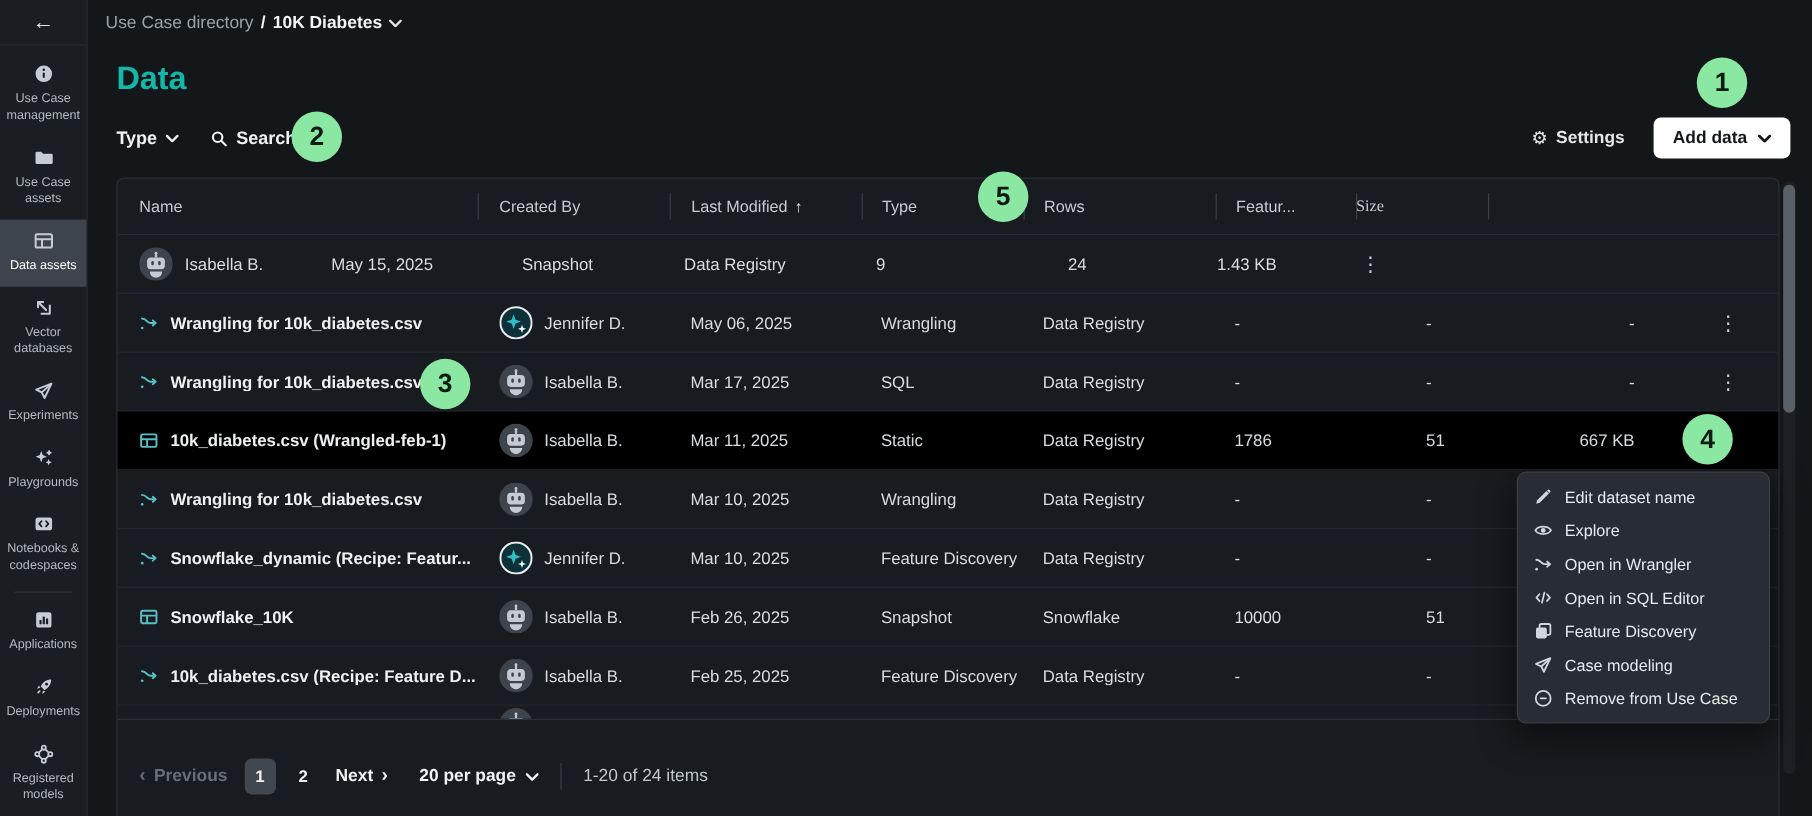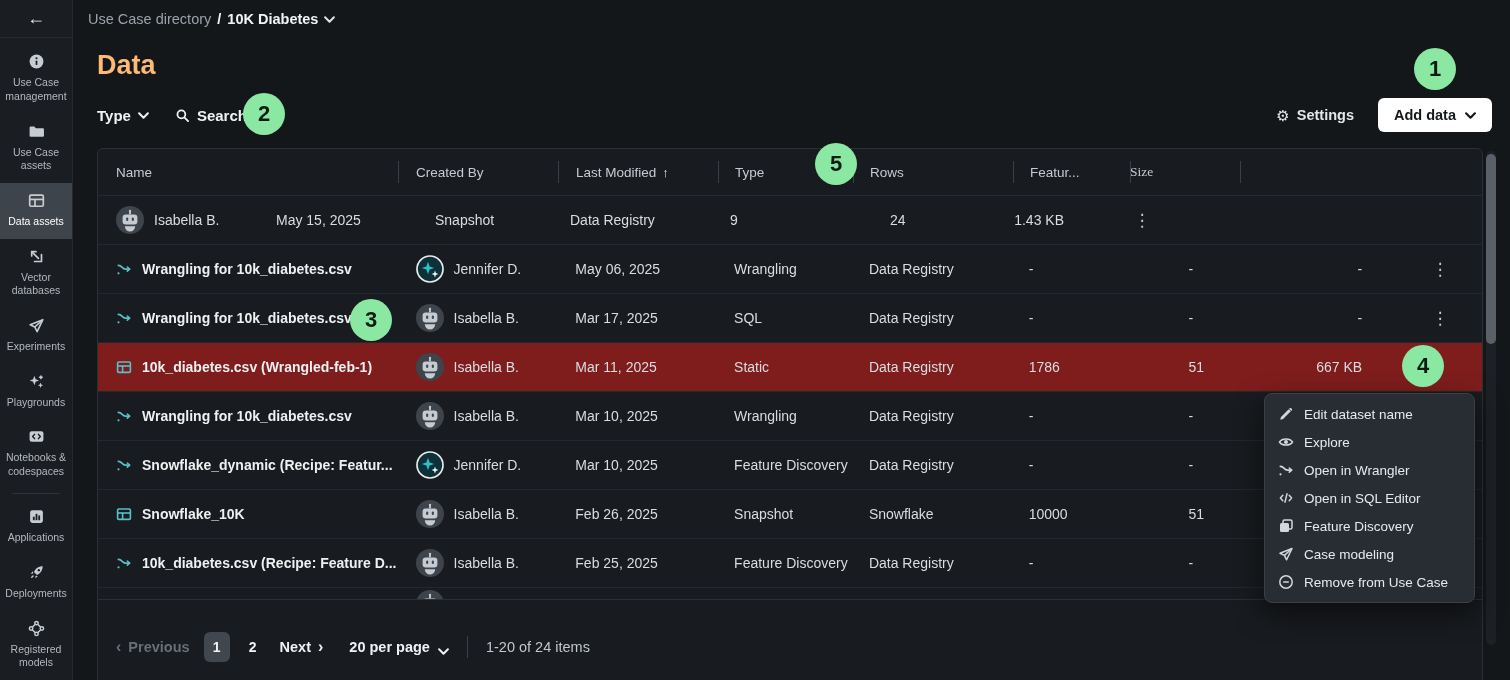--- a/index.html
+++ b/index.html
@@ -27,21 +27,21 @@
   .side-item.active { background:#3d444b; color:#ffffff; }
   .side-icon { width:17px; height:17px; color:#c6ccd2; display:block; }
   .side-icon svg { width:17px; height:17px; display:block; }
   .side-divider { height:1px; background:#2e3339; margin:5px 12px; }
   
   .breadcrumb { position:absolute; left:88px; top:11px; font-size:14.5px; display:flex; align-items:center; gap:6px; z-index:2; }
   .crumb-parent { color:#9aa1a8; }
   .crumb-current { color:#f2f4f5; font-weight:bold; }
   .chev { display:inline-block; }
   .chev svg { display:block; }
-  .page-title { position:absolute; left:97px; top:50px; font-size:27px; font-weight:bold; color:#fdba74; z-index:2; }
+  .page-title { position:absolute; left:97px; top:50px; font-size:27px; font-weight:bold; color:#14b8a6; z-index:2; }
   
   .toolbar { position:absolute; left:97px; right:18px; top:96px; height:38px; display:flex; align-items:center; justify-content:space-between; z-index:2; }
   .tb-left { display:flex; align-items:center; gap:26px; }
   .tb-item { display:flex; align-items:center; gap:7px; font-size:15px; font-weight:bold; color:#f0f2f4; cursor:pointer; }
   .tb-item .sicon { width:15px; height:15px; color:#f0f2f4; }
   .tb-item .sicon svg { width:15px; height:15px; display:block; }
   .tb-right { display:flex; align-items:center; gap:24px; }
   .settings { display:flex; align-items:center; gap:7px; font-size:14.5px; font-weight:bold; color:#e4e7ea; cursor:pointer; }
   .gear-glyph { font-size:15px; line-height:1; }
   .add-data-btn {
@@ -64,38 +64,38 @@
   .c-created { width:160px; padding-left:18px; }
   .c-modified { width:160px; padding-left:18px; }
   .c-type { width:135px; padding-left:17px; }
   .c-source { width:160px; padding-left:17px; }
   .c-rows { width:160px; padding-left:17px; }
   .c-features { width:117px; padding-left:17px; }
   .c-size { width:110px; justify-content:flex-end; padding-right:36px; text-align:right; }
   .th.c-size { justify-content:flex-start;font-family:Liberation Serif, serif; }
   .c-actions { width:84px; justify-content:center; }
   .row { display:flex; align-items:center; height:49px; border-bottom:1px solid #23282e; cursor:pointer; }
-  .row.active { background:#7f1d1d; }
+  .row.active { background:#000000; }
   .row-icon { width:16px; height:16px; margin-right:10px; color:#57c0c8; flex:none; }
   .row-icon svg { width:16px; height:16px; display:block; }
   .name-text { font-weight:bold; color:#eef0f2; overflow:hidden; text-overflow:ellipsis; }
   .avatar { width:28px; height:28px; margin-right:10px; flex:none; }
   .avatar svg { width:28px; height:28px; display:block; }
   .kebab { font-size:17px; color:#c6cbd1; line-height:1; padding:4px 8px; cursor:pointer; }
   .kebab-active { color:#9aa0f2; }
   .row.partial { height:11px; overflow:hidden; border-bottom:none; align-items:flex-start; }
   .row.partial .cell { margin-top:2px; }
   
   .pagination { flex:1; display:flex; align-items:center; border-top:1px solid #2b3036; padding:0 18px; gap:14px; }
   .pg-prev { color:#686f76; font-size:14.5px; font-weight:bold; display:flex; gap:7px; align-items:center; cursor:default; }
   .pg-pages { display:flex; align-items:center; gap:10px; }
   .page { min-width:26px; height:30px; display:flex; align-items:center; justify-content:center; font-size:14px; font-weight:bold; color:#f0f2f4; border-radius:6px; cursor:pointer; padding:0 5px; }
   .page-active { background:#40474e; }
   .pg-next { color:#f0f2f4; font-size:14.5px; font-weight:bold; display:flex; gap:7px; align-items:center; cursor:pointer; }
-  .pg-size { margin-left:12px; display:flex; align-items:flex-end; gap:8px; font-size:14.5px; font-weight:bold; color:#f0f2f4; cursor:pointer; }
+  .pg-size { margin-left:12px; display:flex; align-items:center; gap:8px; font-size:14.5px; font-weight:bold; color:#f0f2f4; cursor:pointer; }
   .pg-divider { width:1px; height:22px; background:#3a4046; margin:0 4px; }
   .pg-summary { color:#c2c7cc; font-size:14.5px; }
   .chev-char { font-size:16px; line-height:1; }
   
   .context-menu {
     position:absolute; left:1264px; top:393px; width:211px;
     background:#272d33; border:1px solid #3a4047; border-radius:8px;
     padding:6px 0; z-index:20; box-shadow:0 10px 28px rgba(0,0,0,.55);
   }
   .menu-item { height:28px; display:flex; align-items:center; gap:10px; padding:0 13px; font-size:13.5px; color:#e7eaec; cursor:pointer; white-space:nowrap; }

